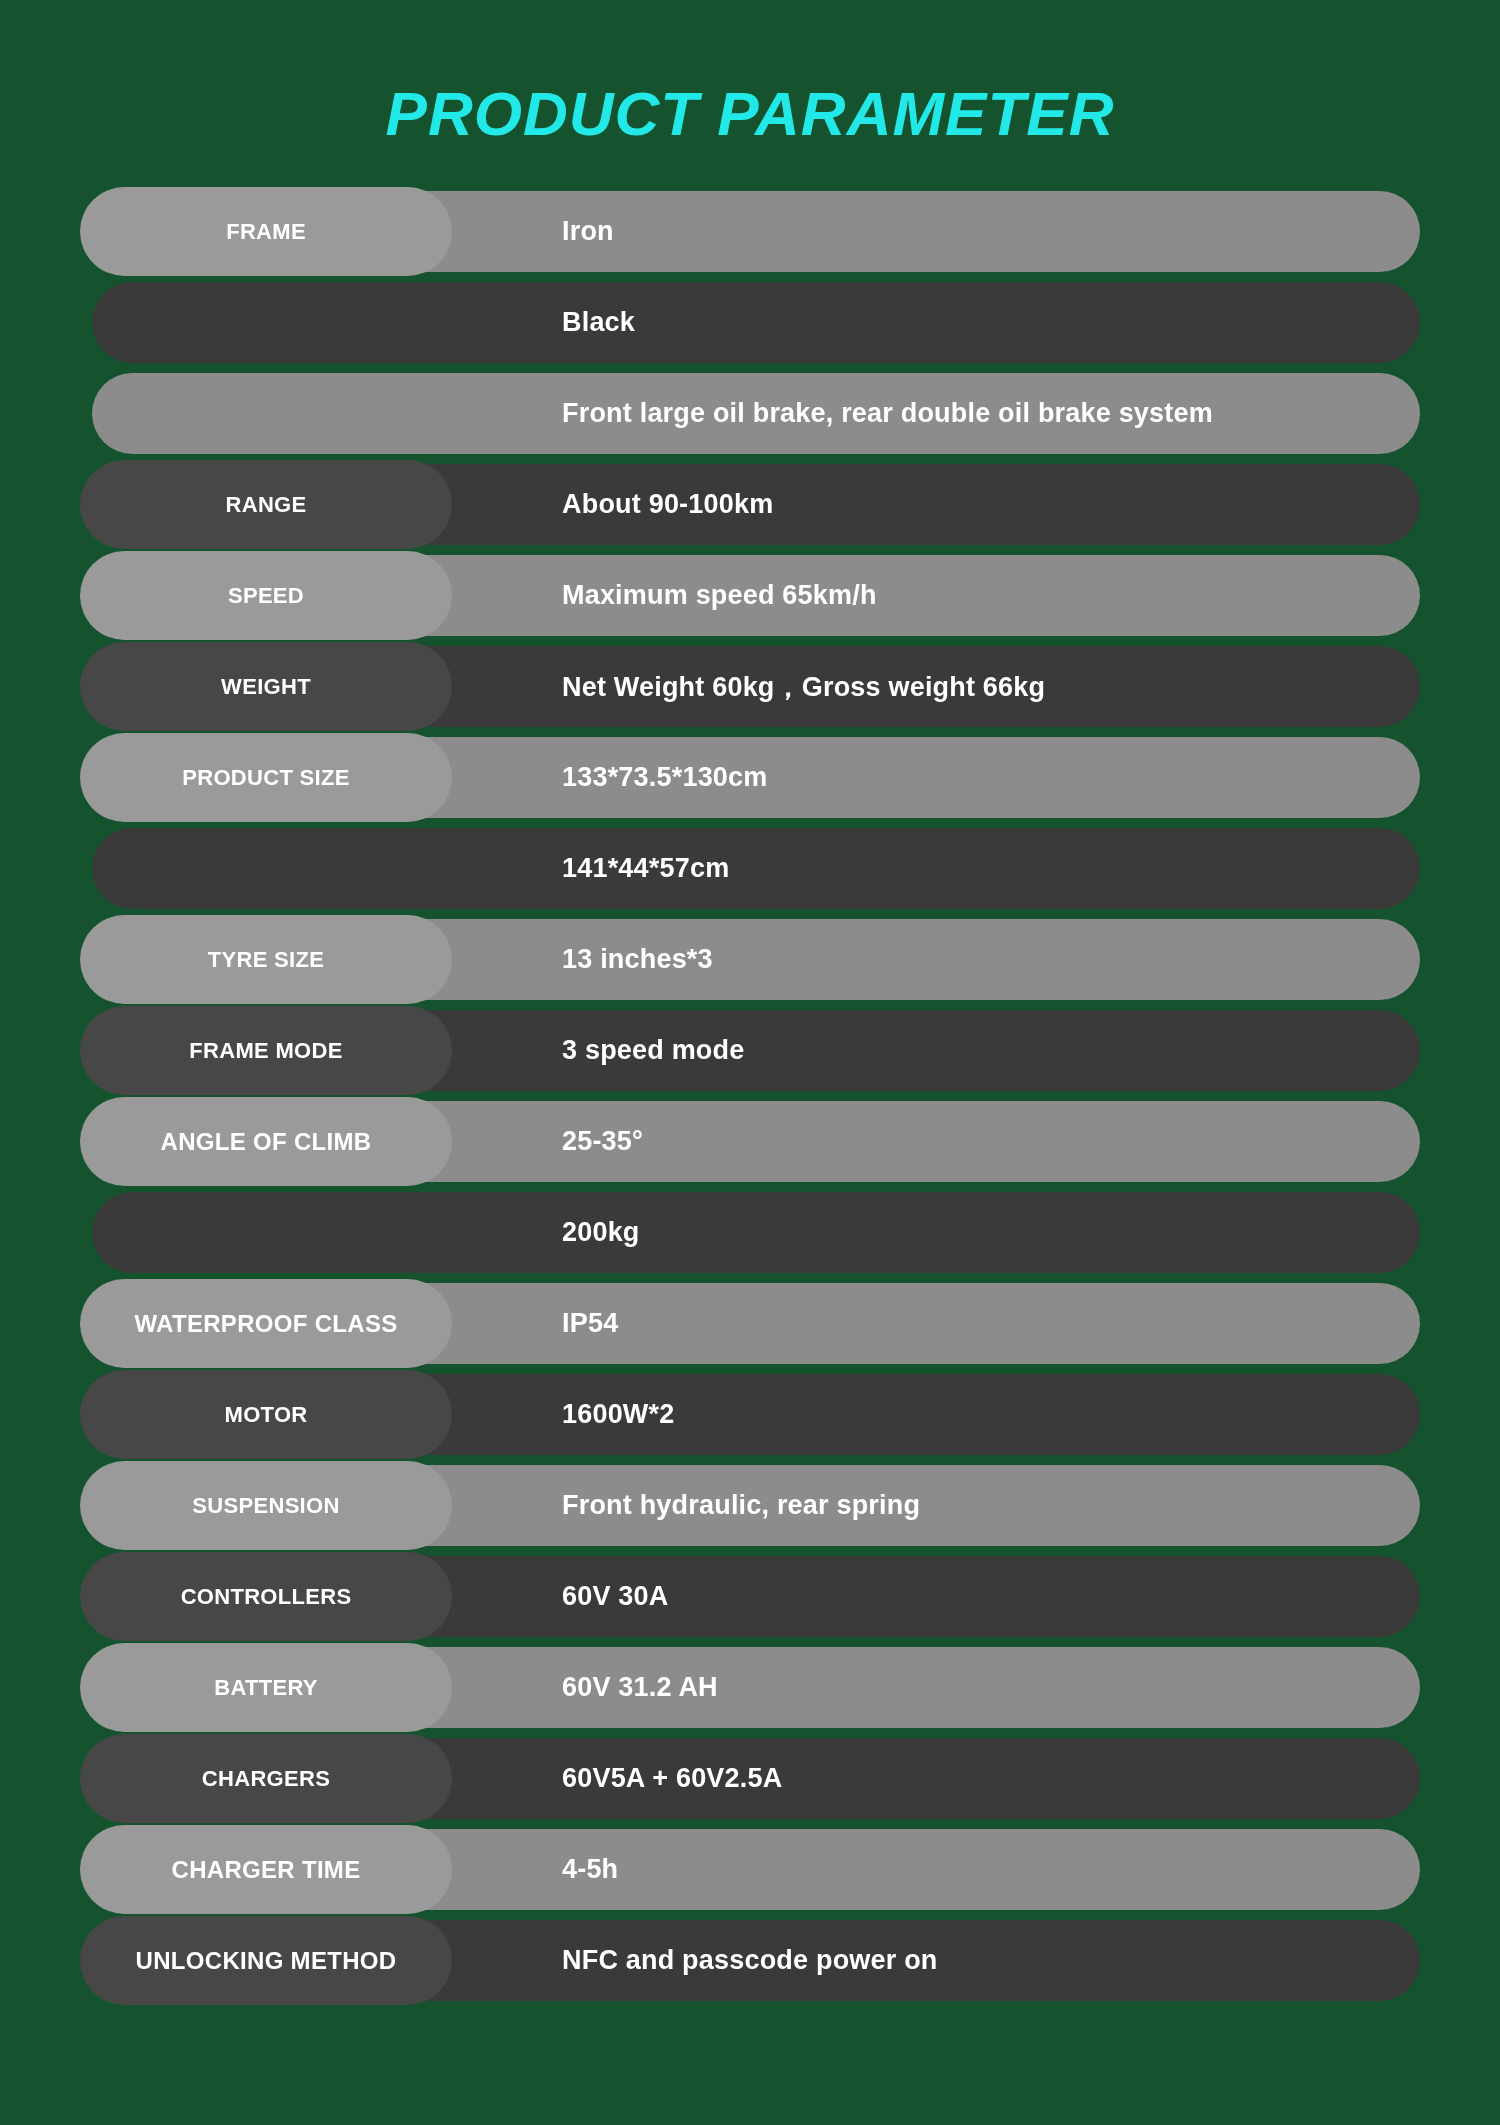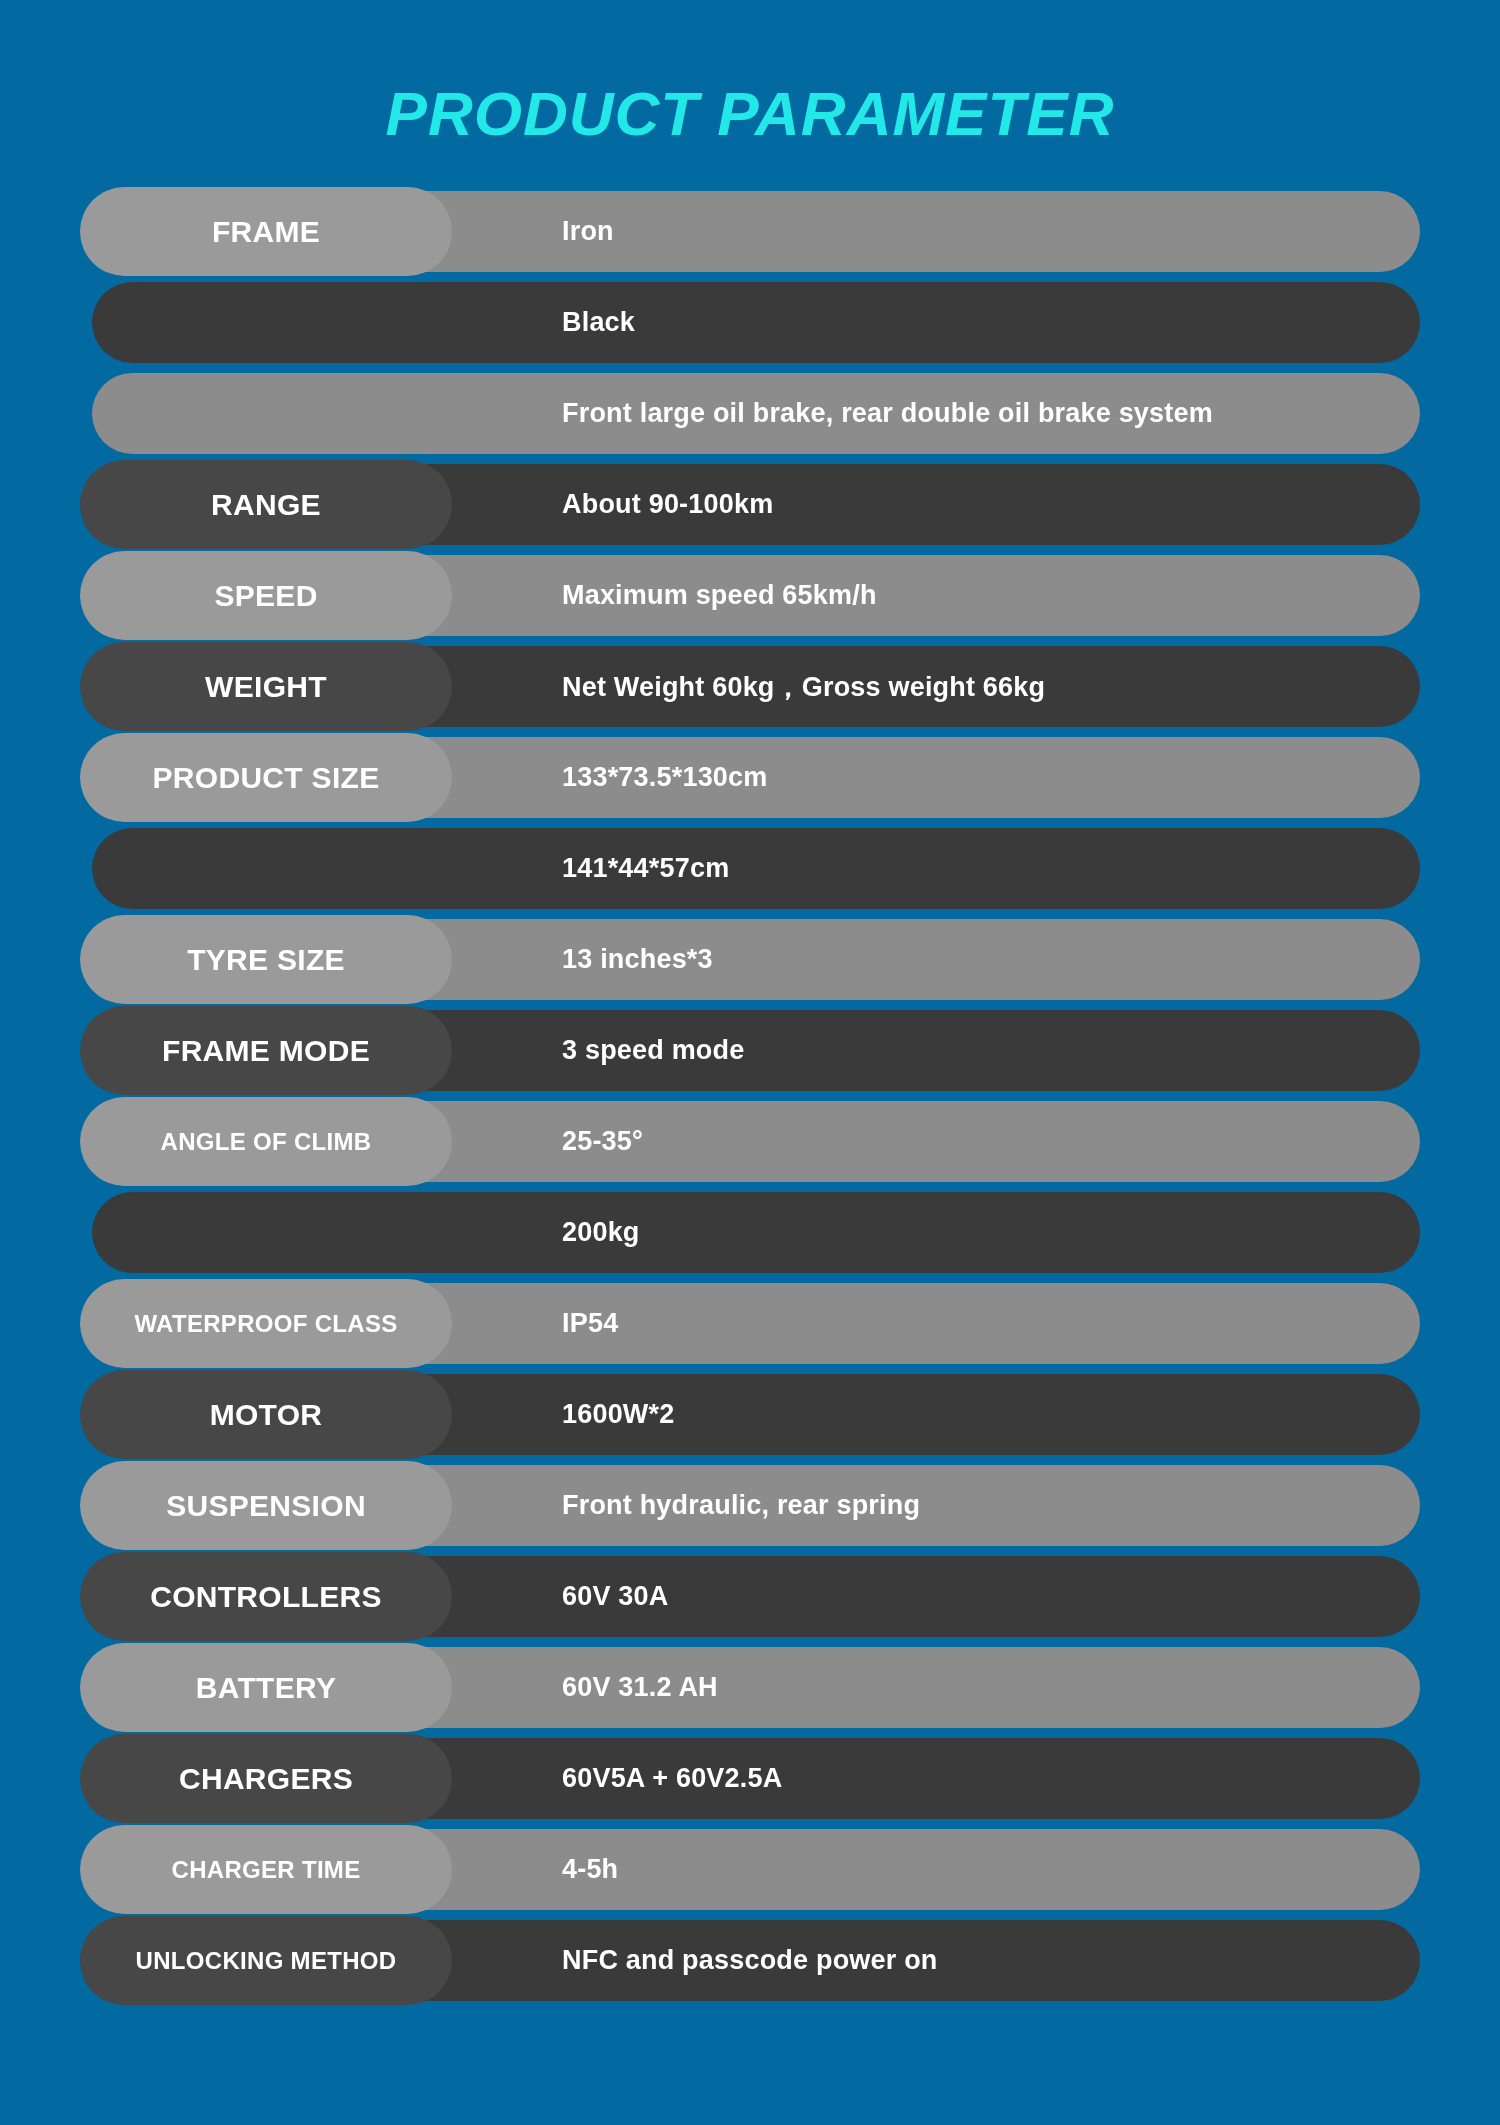--- a/index.html
+++ b/index.html
@@ -10,21 +10,21 @@
   body {
     width: 1500px;
     height: 2125px;
     font-family: "Liberation Sans", sans-serif;
     overflow: hidden;
   }
   .page {
     position: relative;
     width: 1500px;
     height: 2125px;
-    background: #0369a1;
+    background: #14532d;
     box-sizing: border-box;
   }
   .title {
     text-align: center;
     color: #22e8e8;
     font-size: 62px;
     font-weight: bold;
     font-style: italic;
     letter-spacing: 1px;
     padding-top: 78px;
@@ -65,21 +65,21 @@
     left: 0;
     top: 0;
     width: 372px;
     height: 89px;
     border-radius: 45px;
     display: flex;
     align-items: center;
     justify-content: center;
     box-sizing: border-box;
     color: #ffffff;
-    font-size: 30px;
+    font-size: 22px;
     font-weight: bold;
     letter-spacing: 0.3px;
     z-index: 2;
   }
   .label-cell.small {
     font-size: 24px;
   }
   .label-cell.xsmall {
     font-size: 24px;
   }

